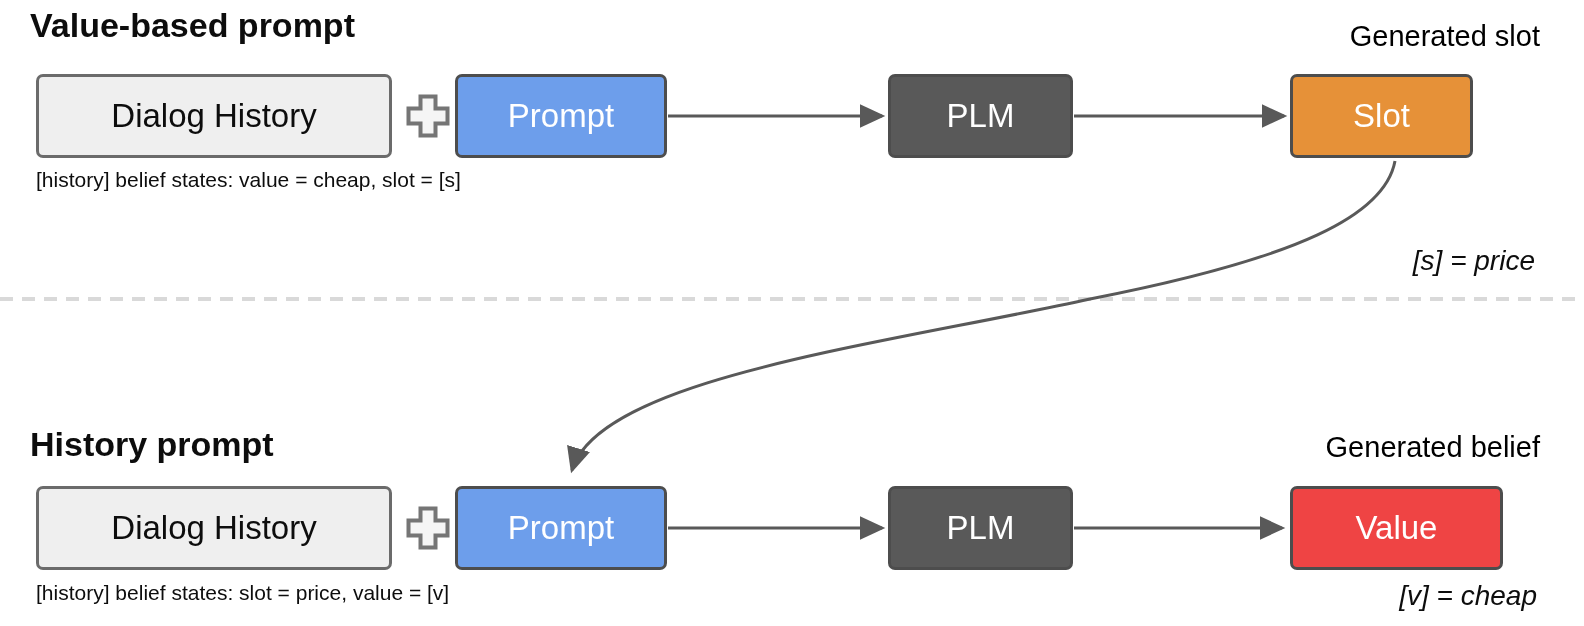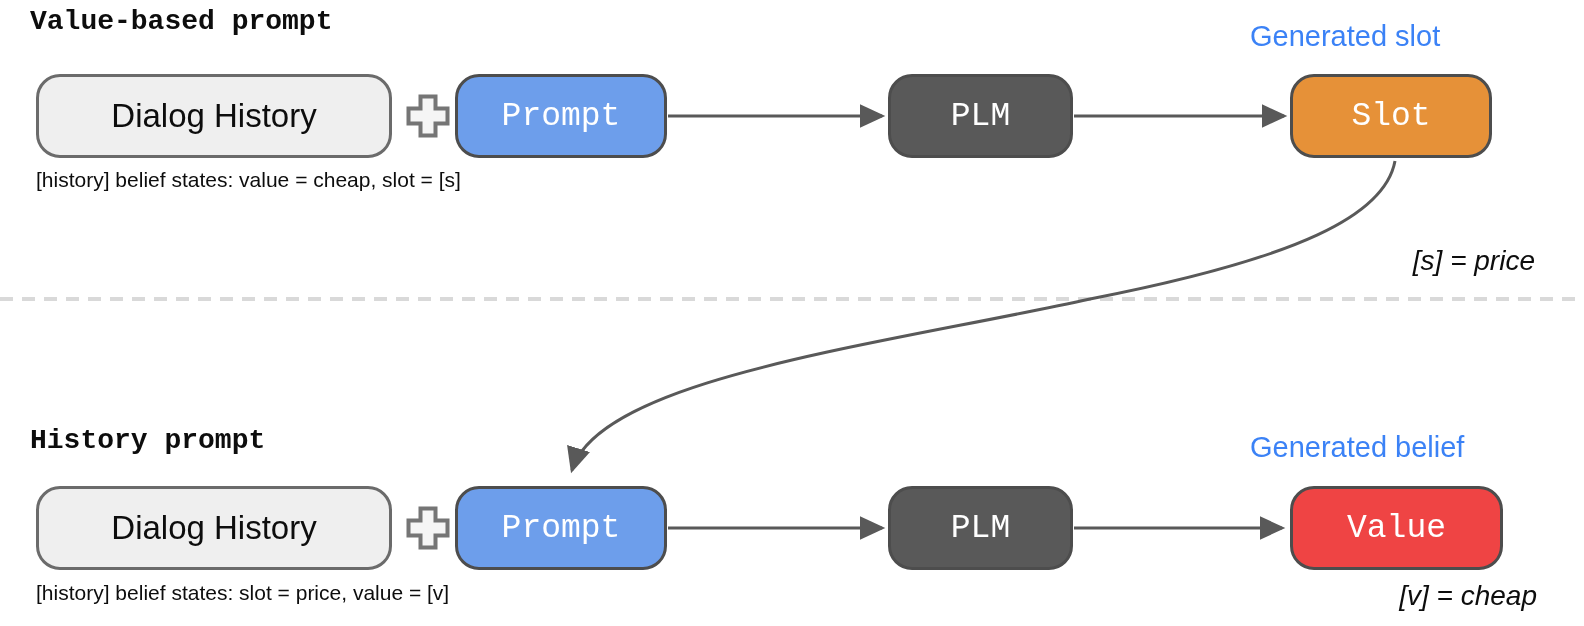--- a/index.html
+++ b/index.html
@@ -4,32 +4,32 @@
 <style>
   html,body{margin:0;padding:0;}
   body{
     width:1584px;height:626px;position:relative;overflow:hidden;
     background:#ffffff;
     font-family:"Liberation Sans","DejaVu Sans",sans-serif;
     color:#0d0d0d;
   }
   .abs{position:absolute;}
   .row-title{
-    font-size:28px;font-weight:bold;letter-spacing:0;color:#0d0d0d;white-space:nowrap;font-family:Liberation Mono, monospace;
+    font-size:34px;font-weight:bold;letter-spacing:0;color:#0d0d0d;white-space:nowrap;
   }
   .gen-label{
-    font-size:29px;color:#3b82f6;text-align:left;white-space:nowrap;
+    font-size:29px;color:#000000;text-align:right;white-space:nowrap;
   }
   .node{
-    box-sizing:border-box;height:84px;border-radius:24px;
+    box-sizing:border-box;height:84px;border-radius:7px;
     display:flex;align-items:center;justify-content:center;
     font-size:33px;white-space:nowrap;
   }
   .node.light{border:3px solid #6b6b6b;color:#0d0d0d;}
-  .node.colored{border:3px solid #4d4d4d;color:#ffffff;font-family:Liberation Mono, monospace;}
+  .node.colored{border:3px solid #4d4d4d;color:#ffffff;}
   .caption{
     font-size:21px;color:#0d0d0d;white-space:nowrap;
   }
   .result{
     font-size:28px;font-style:italic;color:#0d0d0d;white-space:nowrap;text-align:right;
   }
   svg{display:block;}
   #arrow-layer{position:absolute;left:0;top:0;pointer-events:none;}
 </style>
 </head>
@@ -68,21 +68,21 @@
 </span>
 
 <div class="abs node colored" style="left: 455px; top: 74px; width: 212px; background-color: rgb(109, 158, 235);">
   <span>Prompt</span>
 </div>
 
 <div class="abs node colored" style="left: 888px; top: 74px; width: 185px; background-color: rgb(89, 89, 89);">
   <span>PLM</span>
 </div>
 
-<div class="abs node colored" style="left: 1290px; top: 74px; width: 202px; background-color: rgb(230, 145, 56);">
+<div class="abs node colored" style="left: 1290px; top: 74px; width: 183px; background-color: rgb(230, 145, 56);">
   <span>Slot</span>
 </div>
 
 <div class="abs caption" style="left:36px;top:168px;">[history] belief states: value = cheap, slot = [s]</div>
 
 <div class="abs result" style="left:1380px;top:245px;width:155px;">[s] = price</div>
 
 <div class="abs row-title" style="left:30px;top:425px;">History prompt</div>
 
 <div class="abs gen-label" style="left:1250px;top:431px;width:290px;">Generated belief</div>

